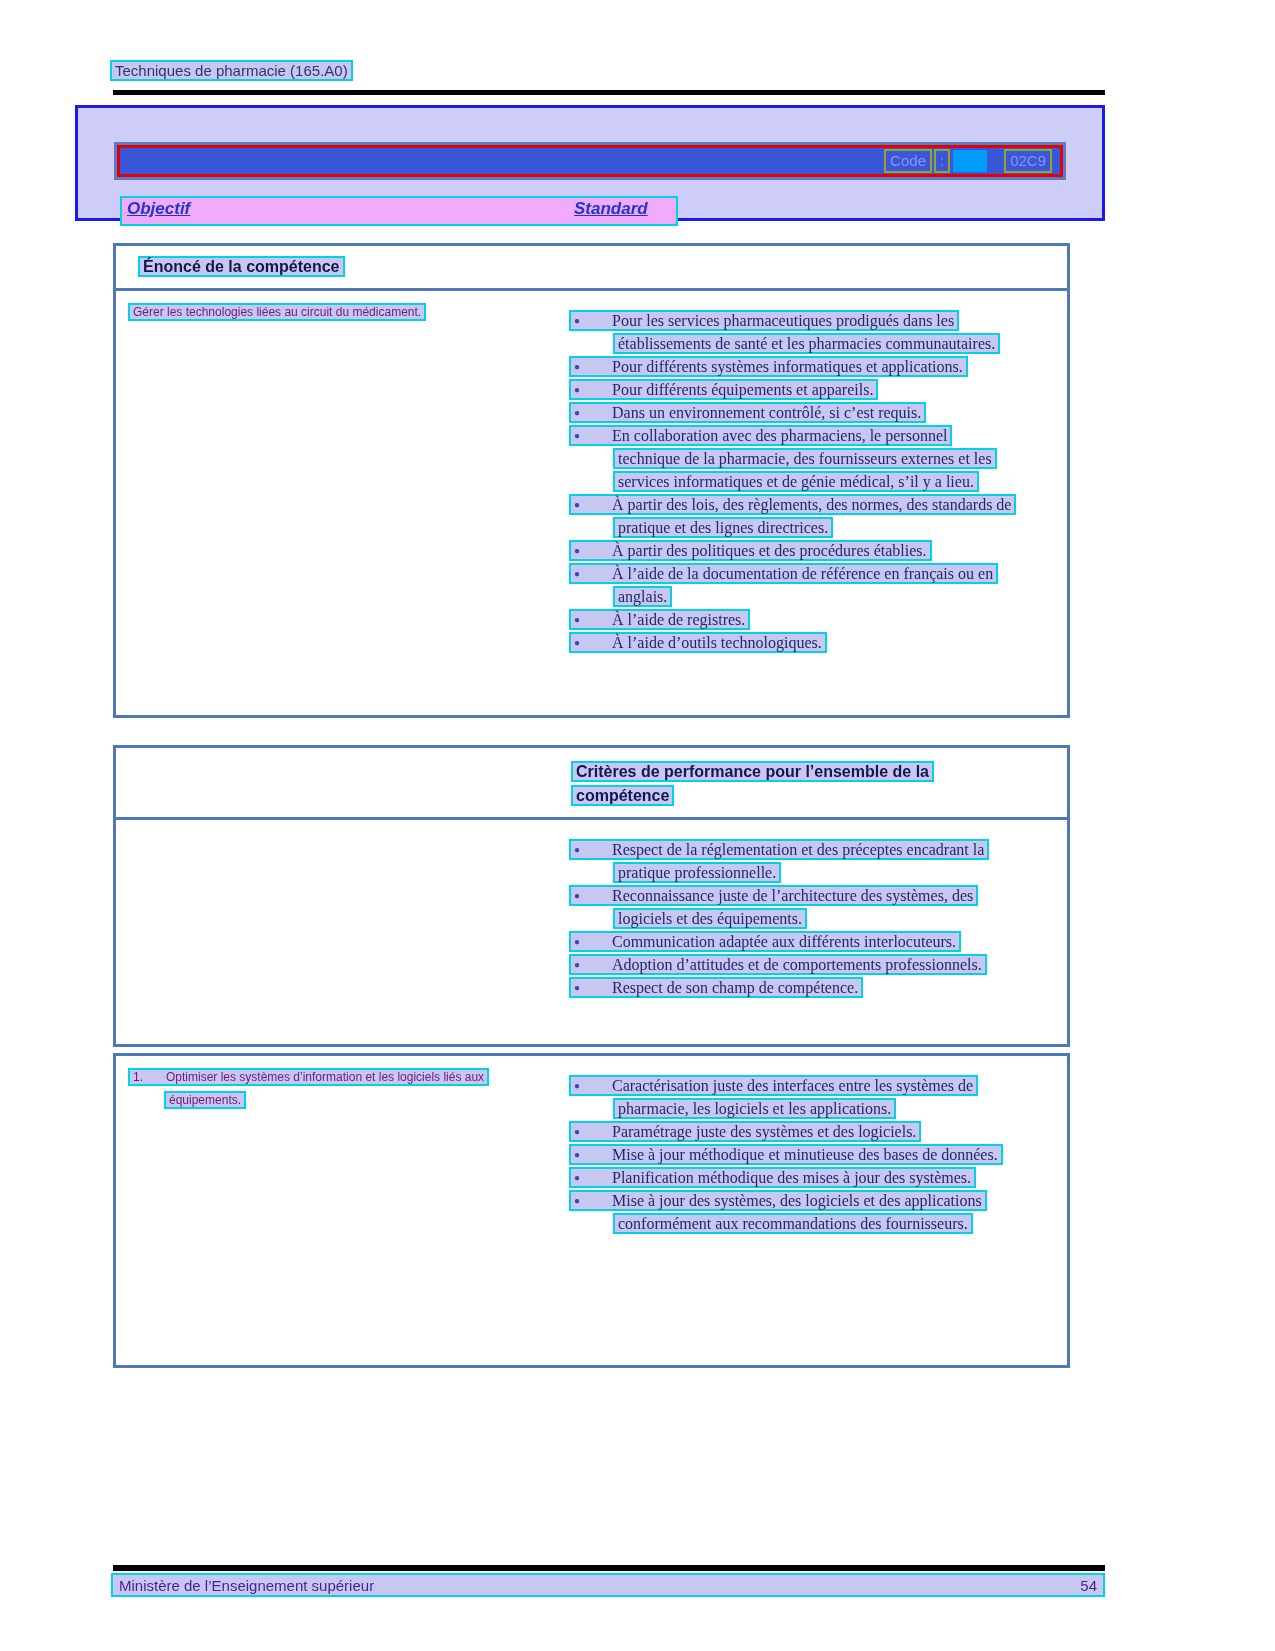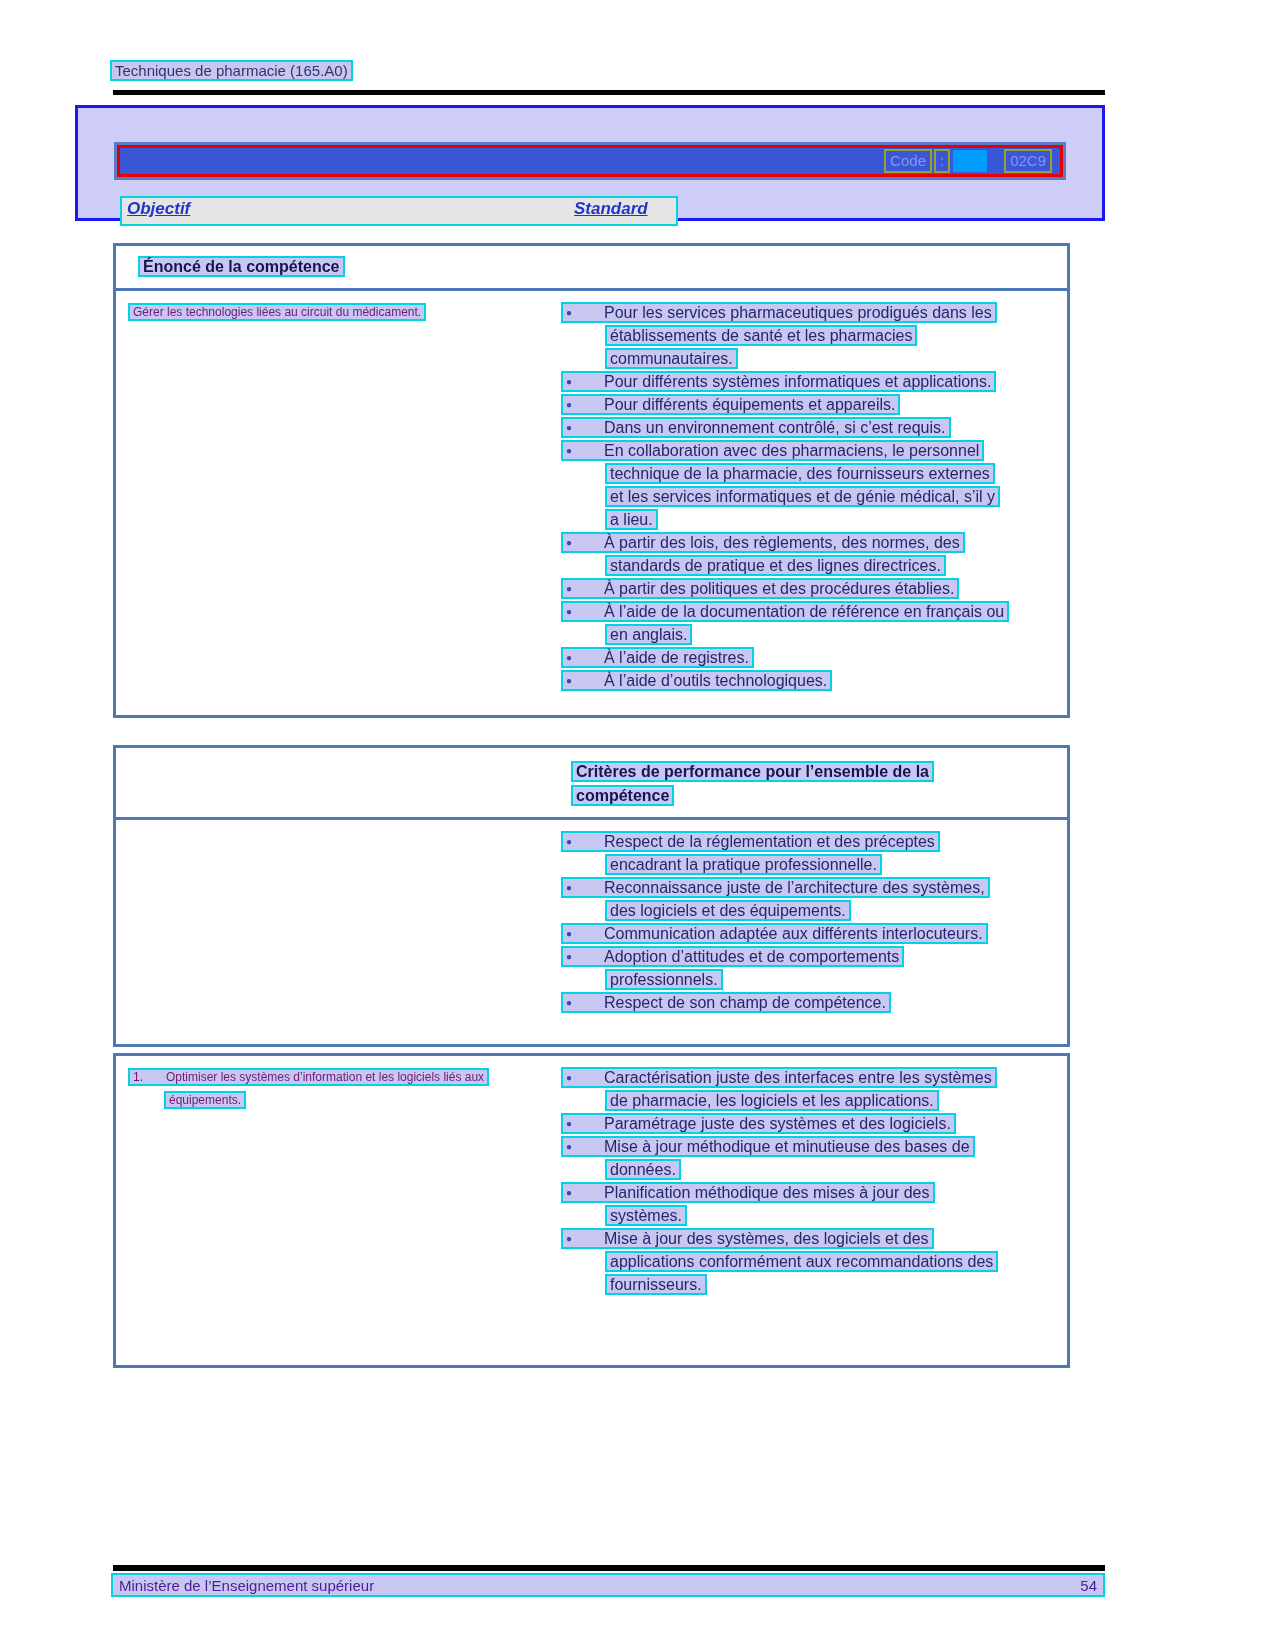--- a/index.html
+++ b/index.html
@@ -31,21 +31,21 @@
   }
   .code-box, .code-sep {
     border:2px solid #9aa02c; color:#8a97e6; font-size:15px; line-height:18px;
     padding:1px 4px; margin-left:2px;
   }
   .code-gap { width:34px; height:22px; background:#009dff; margin-left:3px; }
   .code-val { margin-left:17px; }
 
   .subheader-row {
     position:absolute; top:196px; left:120px; width:554px; height:26px;
-    background:#e5e5e5; border:2px solid #00d4e4;
+    background:#f0abfc; border:2px solid #00d4e4;
   }
   .subheader-row span {
     position:absolute; top:1px; font-size:17px; font-weight:bold; font-style:italic;
     text-decoration:underline; color:#2336c8;
   }
   .objectif { left:5px; }
   .standard { left:452px; }
 
   
   .tbl { position:absolute; left:113px; width:957px; border:3px solid #4f79b5; box-sizing:border-box; background:#ffffff; }
@@ -53,21 +53,21 @@
   .tbl-body { display:flex; padding:10px 0 14px 0; }
   .col-l { width:445px; box-sizing:border-box; padding-left:12px; }
   .col-r { flex:1; box-sizing:border-box; padding-right:8px; }
   .th-txt { font-size:16px; font-weight:bold; color:#16164e; line-height:24px; }
   .th-block { width:450px; }
   .body-txt { font-size:12px; color:#701a75; line-height:23px; }
   .statement-block { width:340px; }
   .num-block { width:382px; padding-left:36px; text-indent:-36px; }
   .num { display:inline-block; width:33px; text-indent:0; }
 
-  .bullets { list-style:none; margin:0; padding:0; width:444px; }
+  .bullets { list-style:none; margin:8px; padding:0; width:444px;font-family:Liberation Serif, serif; }
   .blt { padding-left:44px; text-indent:-44px; font-size:16px; color:#26266b; line-height:23px; }
   .dot { display:inline-block; width:38px; text-indent:0; color:#2f4bb0; font-size:10px; vertical-align:2px; }
 
   .tbl-competence { top:243px; }
   .tbl-competence .tbl-body { min-height:400px; }
   .tbl-criteres { top:745px; }
   .tbl-criteres .tbl-head { min-height:48px; padding-top:12px; }
   .tbl-criteres .tbl-body { min-height:200px; }
   .tbl-elements { top:1053px; }
   .tbl-elements .tbl-body { min-height:285px; }

